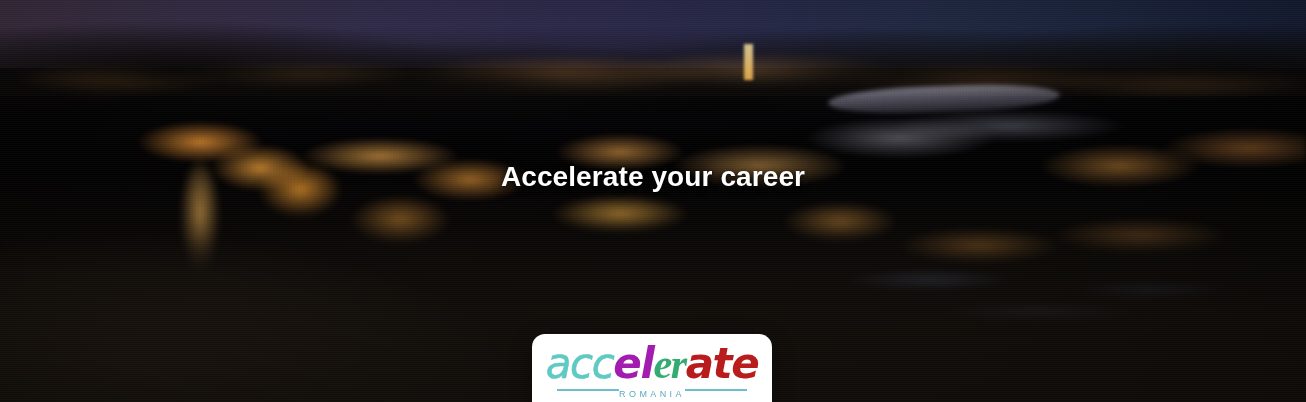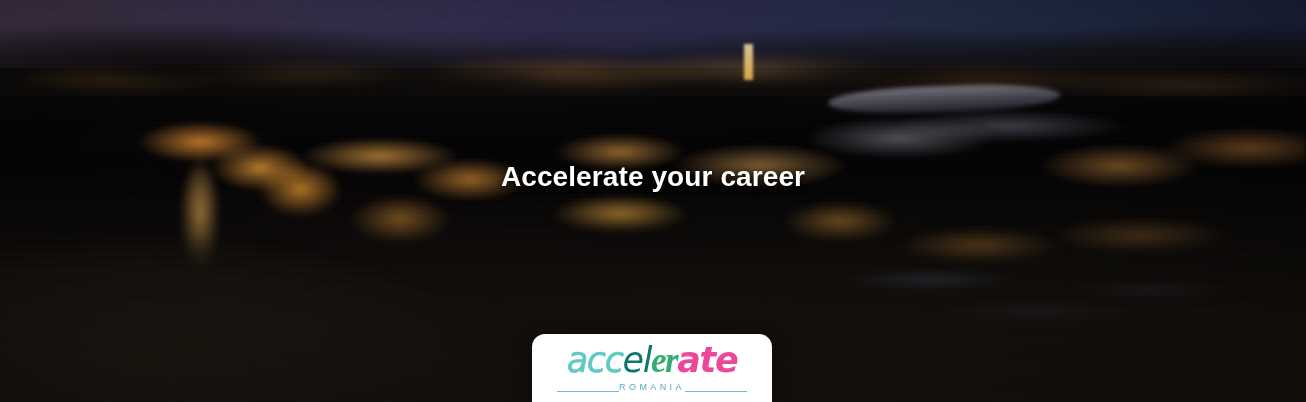--- a/index.html
+++ b/index.html
@@ -190,49 +190,49 @@
     box-shadow:0 6px 22px rgba(0,0,0,.38);
     z-index:7;
     display:flex;
     flex-direction:column;
     align-items:center;
     justify-content:flex-start;
     padding-top:9px;
   }
   .logo-word {
     font-family:"DejaVu Sans", sans-serif;
-    font-size:35px;
+    font-size:42px;
     font-style:italic;
     line-height:1;
     letter-spacing:-1.4px;
     white-space:nowrap;
     display:flex;
     align-items:baseline;
   }
   .logo-word .seg-a {
     color:#5fc9c4;
     font-weight:normal;
     -webkit-text-stroke:0.6px #5fc9c4;
   }
   .logo-word .seg-b {
-    color:#0f766e;
-    font-weight:normal;
+    color:#a21caf;
+    font-weight:bold;
   }
   .logo-word .seg-c {
     color:#33ab73;
     font-weight:bold;
     font-family:Liberation Serif, serif;
   }
   .logo-word .seg-d {
-    color:#ec4899;
+    color:#b91c1c;
     font-weight:bold;
   }
   .logo-sub {
     display:flex;
-    align-items:flex-end;
+    align-items:flex-start;
     gap:0;
     margin-top:4px;
     width:190px;
   }
   .logo-sub .rule {
     flex:1;
     height:1.5px;
     background:#6fbcd0;
   }
   .logo-sub .rom {

